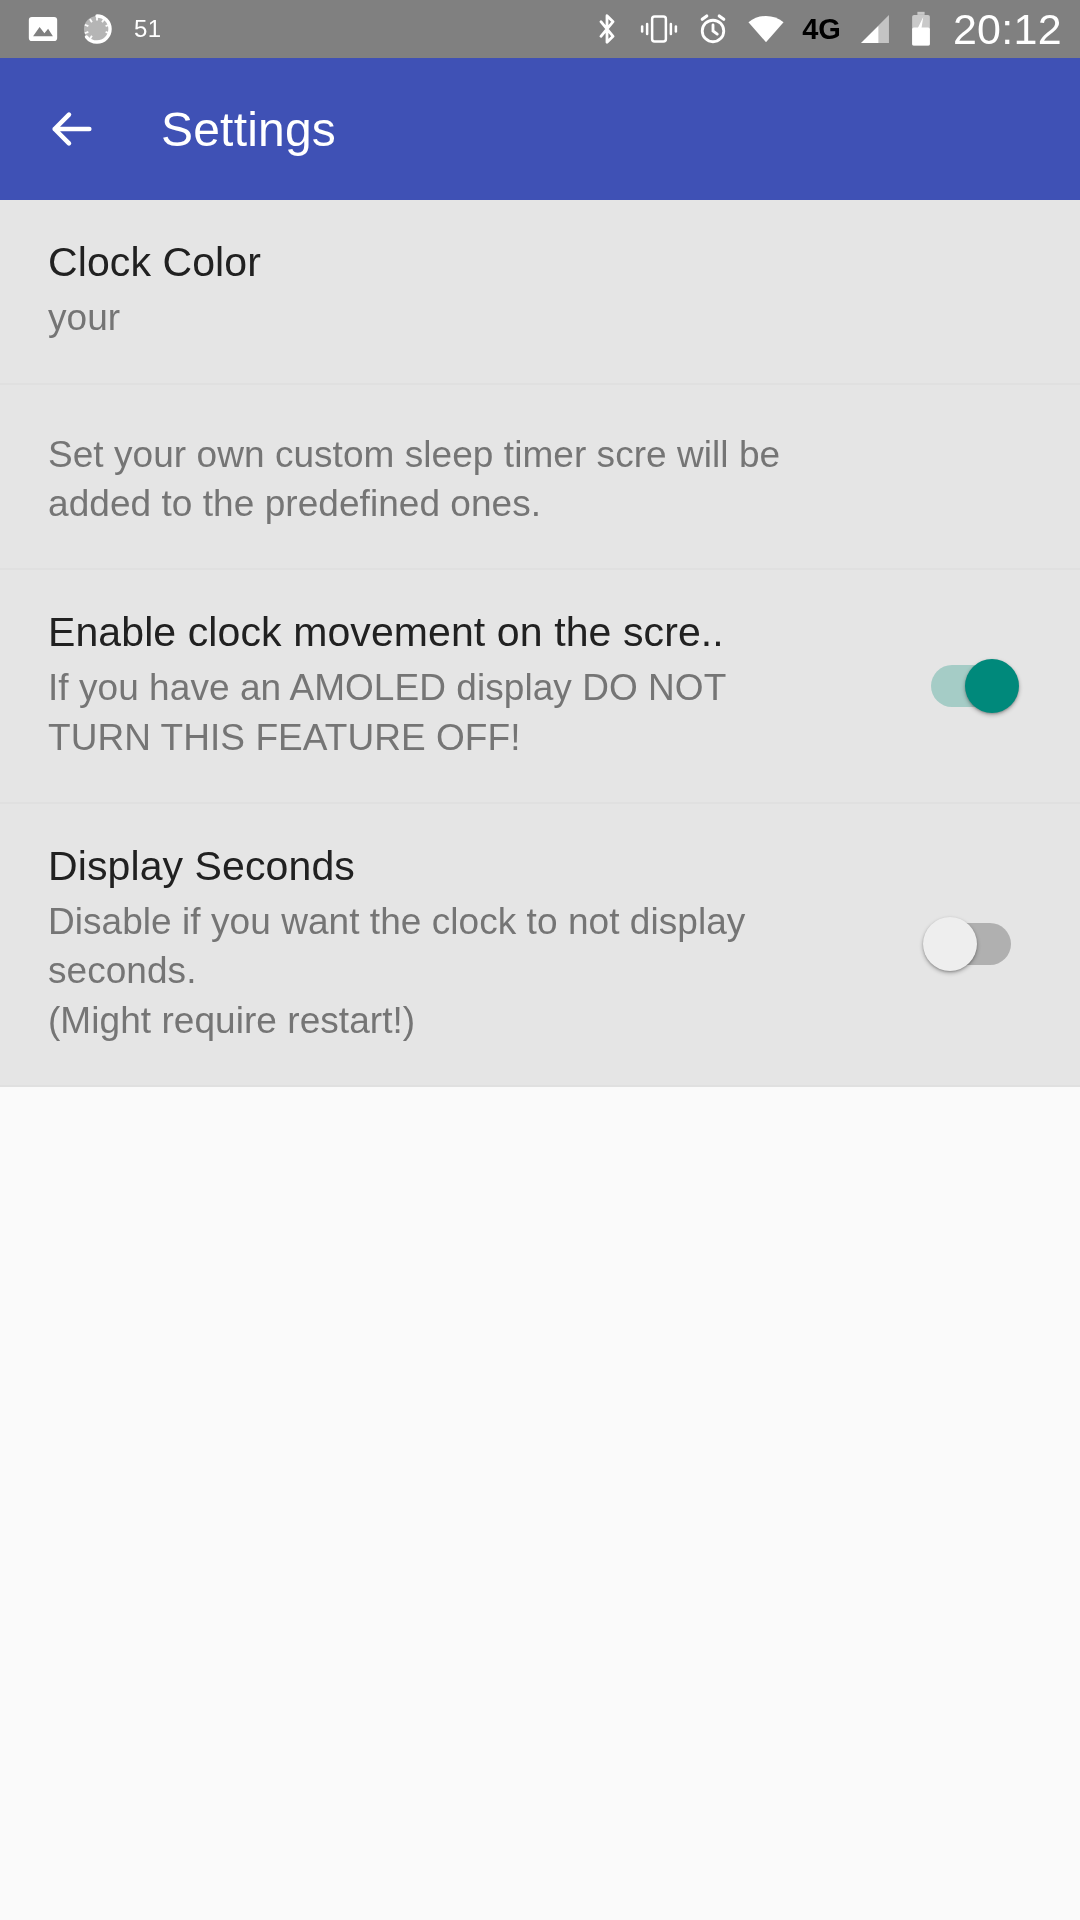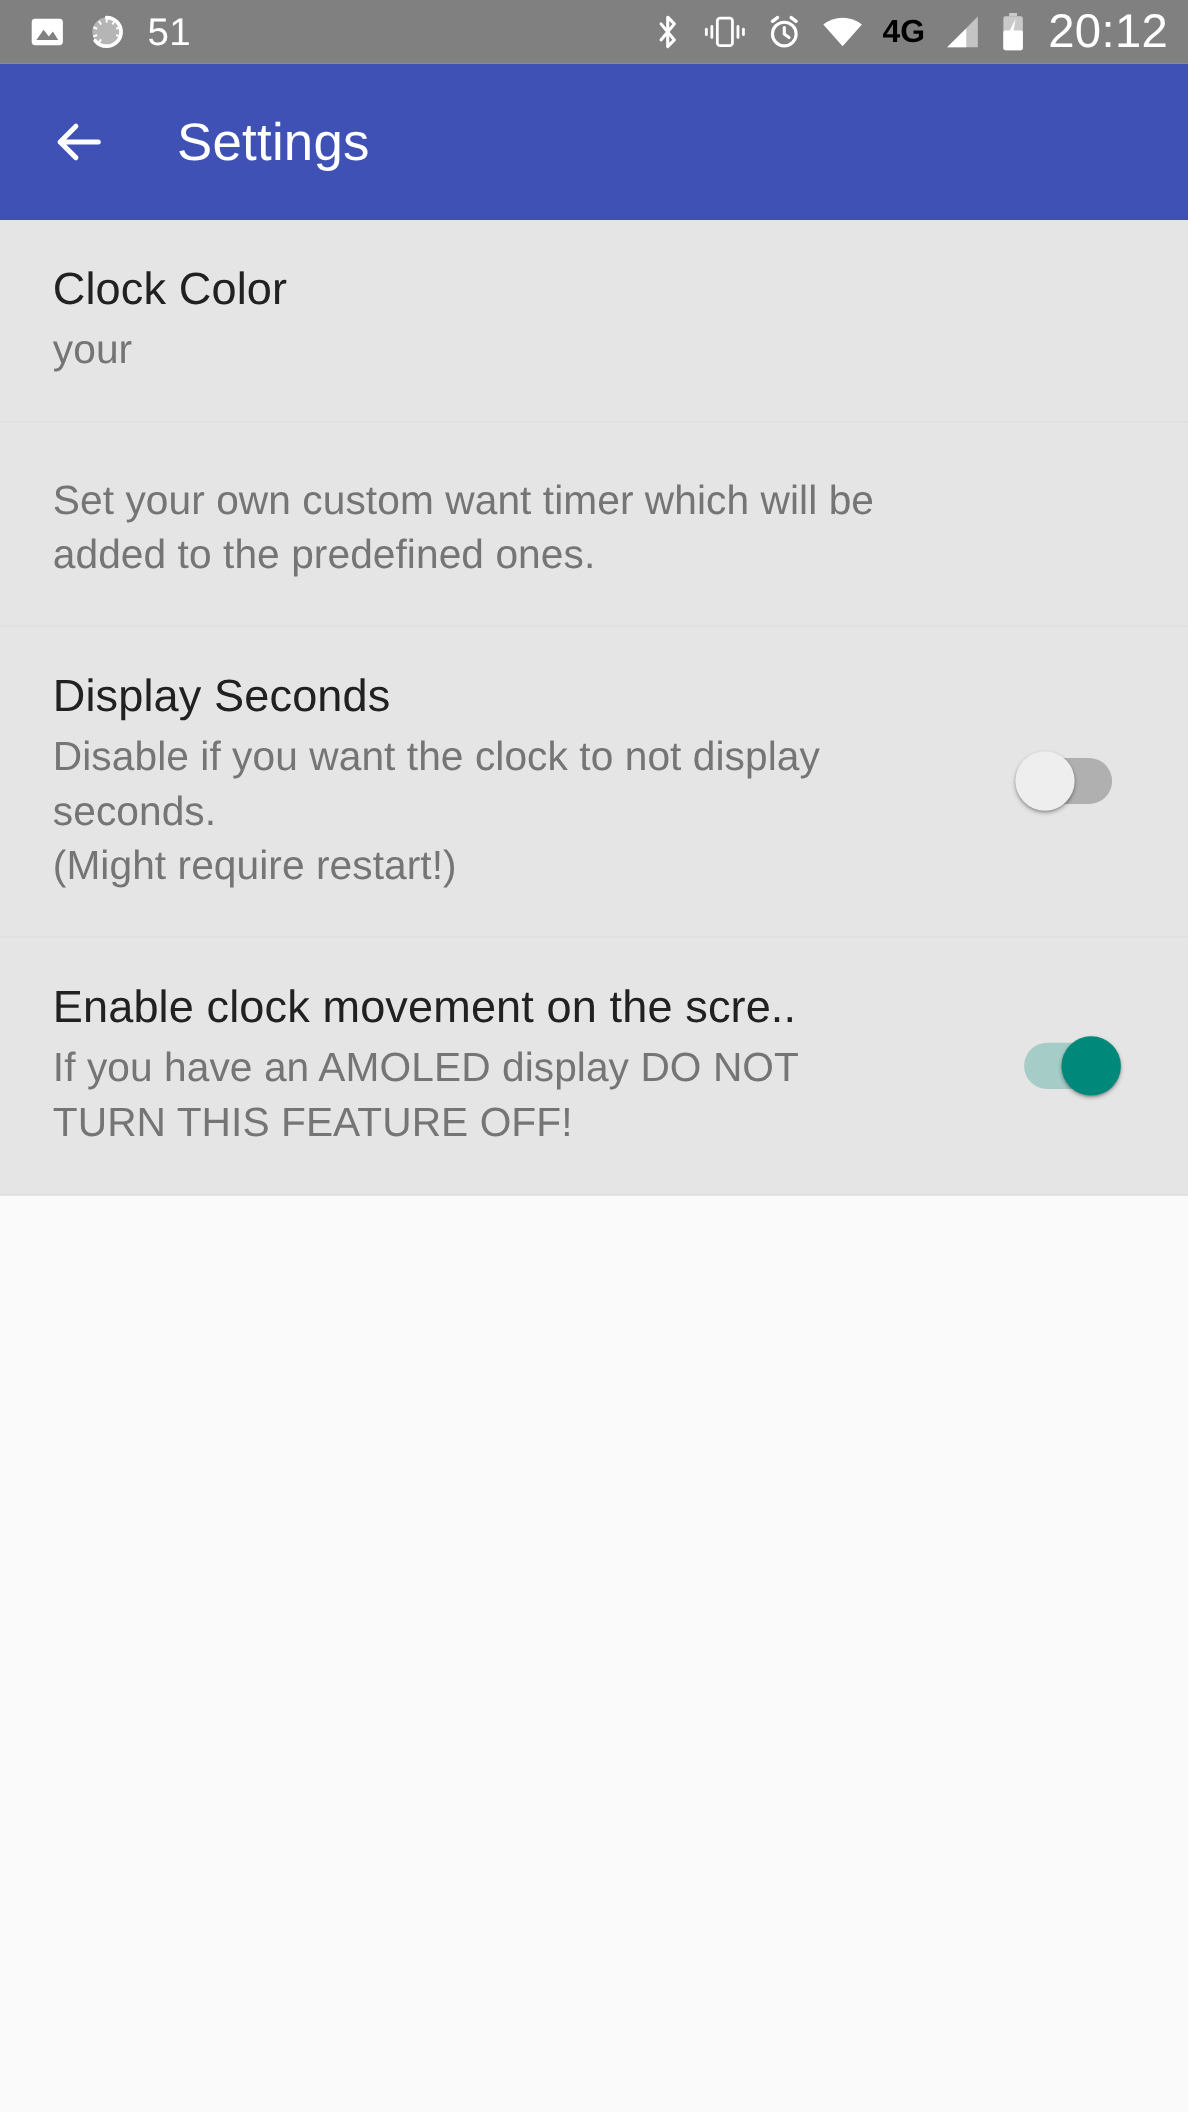--- a/index.html
+++ b/index.html
@@ -35,21 +35,21 @@
     display: flex;
     align-items: center;
     gap: 17px;
   }
   .sb-icon {
     display: block;
     line-height: 0;
   }
   .sb-count {
     color: #ffffff;
-    font-size: 35px;
+    font-size: 24px;
     font-weight: 400;
     letter-spacing: 0.3px;
     line-height: 1;
   }
   .sb-4g {
     color: #000000;
     font-size: 29px;
     font-weight: 700;
     line-height: 1;
     letter-spacing: 0px;
@@ -288,48 +288,48 @@
   <div class="pref-item">
     <div class="pref-text">
       <div class="pref-title">Clock Color</div>
       <div class="pref-summary">your</div>
     </div>
   </div>
 
 
   <div class="pref-item">
     <div class="pref-text">
-      <div class="pref-summary">Set your own custom want timer which will be
+      <div class="pref-summary">Set your own custom sleep timer scre will be
 added to the predefined ones.</div>
+    </div>
+  </div>
+
+  <div class="pref-item">
+    <div class="pref-text">
+      <div class="pref-title">Enable clock movement on the scre..</div>
+      <div class="pref-summary">If you have an AMOLED display DO NOT
+TURN THIS FEATURE OFF!</div>
+    </div>
+    <div class="pref-widget">
+      <span class="switch on">
+        <span class="track"></span>
+        <span class="thumb"></span>
+      </span>
     </div>
   </div>
 
   <div class="pref-item">
     <div class="pref-text">
       <div class="pref-title">Display Seconds</div>
       <div class="pref-summary">Disable if you want the clock to not display
 seconds.
 (Might require restart!)</div>
     </div>
     <div class="pref-widget">
       <span class="switch off">
         <span class="track"></span>
         <span class="thumb"></span>
       </span>
     </div>
   </div>
 
-  <div class="pref-item">
-    <div class="pref-text">
-      <div class="pref-title">Enable clock movement on the scre..</div>
-      <div class="pref-summary">If you have an AMOLED display DO NOT
-TURN THIS FEATURE OFF!</div>
-    </div>
-    <div class="pref-widget">
-      <span class="switch on">
-        <span class="track"></span>
-        <span class="thumb"></span>
-      </span>
-    </div>
-  </div>
-
   <div class="list-tail"></div>
 </div>
 
 </body></html>

